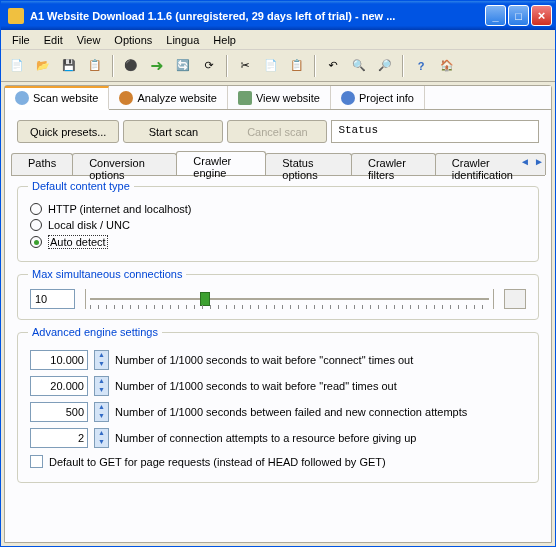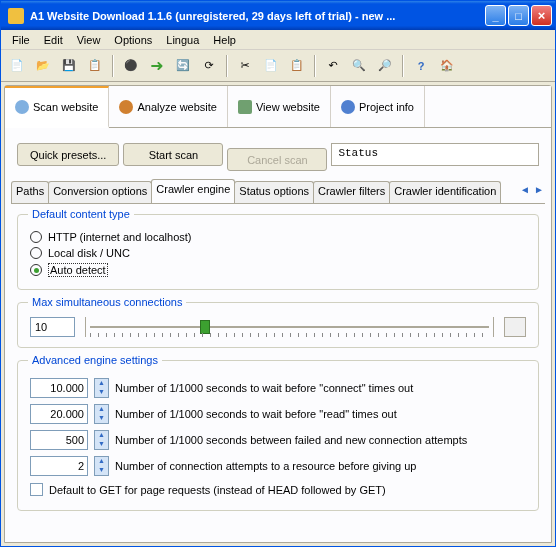--- a/index.html
+++ b/index.html
@@ -11,30 +11,30 @@
 .winbtn { width:21px; height:21px; margin-left:2px; border:1px solid #fff; border-radius:3px; display:flex; align-items:center; justify-content:center; font-family:Arial; font-weight:bold; cursor:pointer; }
 .winbtn.min, .winbtn.max { background:linear-gradient(to bottom,#7fb3f3,#2a7de8); color:#fff; }
 .winbtn.close { background:linear-gradient(to bottom,#f08080,#d03020); color:#fff; font-size:13px; }
 .menubar { height:20px; background:#ece9d8; display:flex; align-items:center; padding:0 4px; border-bottom:1px solid #d4d0c8; }
 .menu-item { padding:2px 7px; cursor:pointer; }
 .toolbar { height:32px; background:#ece9d8; display:flex; align-items:center; padding:2px 4px; border-bottom:1px solid #aca899; gap:2px; }
 .tb-btn { width:24px; height:24px; border:1px solid transparent; display:flex; align-items:center; justify-content:center; cursor:pointer; border-radius:3px; }
 .tb-sep { width:2px; height:22px; border-left:1px solid #aca899; border-right:1px solid #fff; margin:0 3px; }
 .content-area { flex:1; padding:3px; background:#ece9d8; overflow:hidden; }
 .main-tabpanel { height:100%; background:#fcfcfe; border:1px solid #aca899; border-radius:3px 3px 0 0; display:flex; flex-direction:column; }
-.main-tabstrip { display:flex; height:42px; background:#fcfcfe; border-bottom:1px solid #aca899; }
+.main-tabstrip { display:flex; height:24px; background:#fcfcfe; border-bottom:1px solid #aca899; }
 .main-tab { display:flex; align-items:center; padding:0 10px; border-right:1px solid #d4d0c8; cursor:pointer; gap:4px; }
 .main-tab.active { background:#fff; border-bottom:2px solid #fff; margin-bottom:-1px; border-top:2px solid #f0a030; }
 .tab-icon { width:14px; height:14px; border-radius:50%; }
 .action-row { display:flex; gap:4px; padding:10px 12px; align-items:center; }
 .btn { height:23px; padding:0 12px; background:#ece9d8; border:1px solid #aca899; border-radius:3px; cursor:pointer; min-width:100px; }
-.btn.disabled { color:#aca899; cursor:default;margin-top:10px; }
+.btn.disabled { color:#aca899; cursor:default; }
 .status-field { flex:1; height:23px; border:1px solid #aca899; background:#fff; padding:3px 6px;font-family:Liberation Mono, monospace; }
 .sub-tabstrip { display:flex; height:22px; padding:0 6px; position:relative; }
-.sub-tab { padding:3px 4px; border:1px solid #aca899; border-bottom:none; background:#f0f0f0; margin-right:-1px; cursor:pointer; border-radius:3px 3px 0 0; }
+.sub-tab { padding:3px 16px; border:1px solid #aca899; border-bottom:none; background:#f0f0f0; margin-right:-1px; cursor:pointer; border-radius:3px 3px 0 0; }
 .sub-tab.active { background:#fcfcfe; position:relative; z-index:2; padding-bottom:4px; margin-top:-2px; }
 .sub-arrows { position:absolute; right:6px; top:3px; display:flex; gap:2px; }
 .sub-arrow { width:12px; height:14px; color:#316ac5; cursor:pointer; font-size:10px; text-align:center; }
 .sub-content { flex:1; border-top:1px solid #aca899; margin:0 6px 6px 6px; padding:10px 6px; background:#fcfcfe; overflow:auto; }
 .groupbox { border:1px solid #d0d0c0; border-radius:4px; margin-bottom:12px; position:relative; padding:14px 12px 10px 12px; }
 .groupbox-title { position:absolute; top:-7px; left:10px; background:#fcfcfe; padding:0 4px; color:#0046d5; }
 .radio-row { display:flex; align-items:center; gap:6px; padding:2px 0; cursor:pointer; }
 .radio { width:12px; height:12px; border:1px solid #333; border-radius:50%; display:flex; align-items:center; justify-content:center; }
 .radio.checked::after { content:''; width:5px; height:5px; background:#3ca030; border-radius:50%; }
 .radio-label.sel { border:1px dotted #333; padding:0 1px; }

